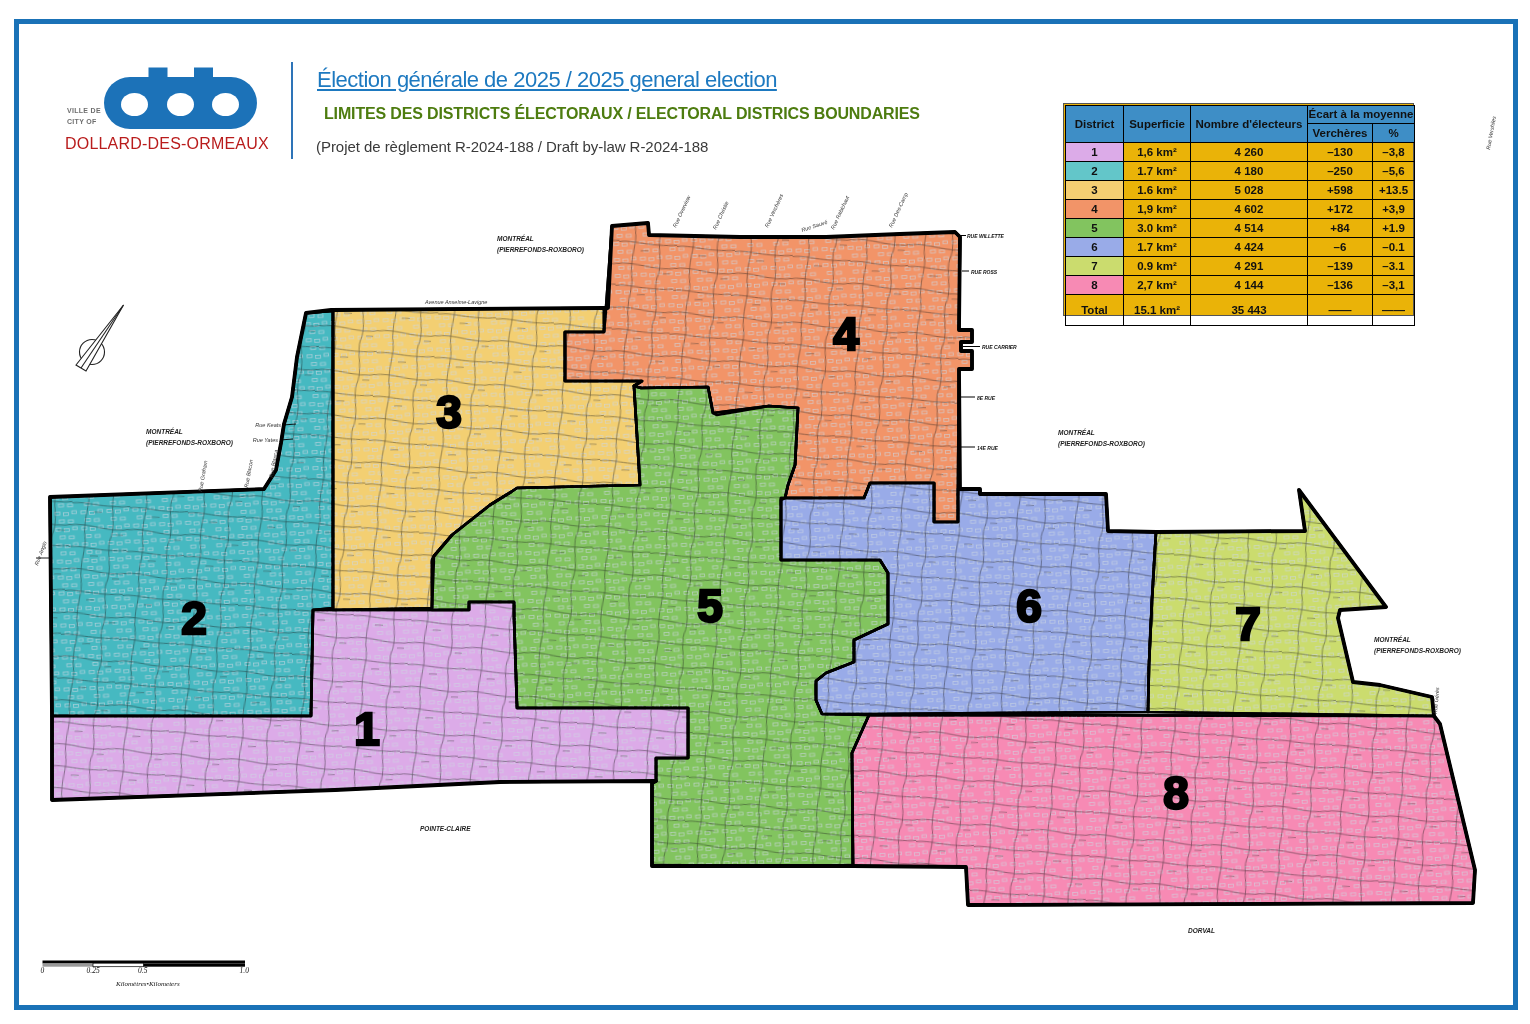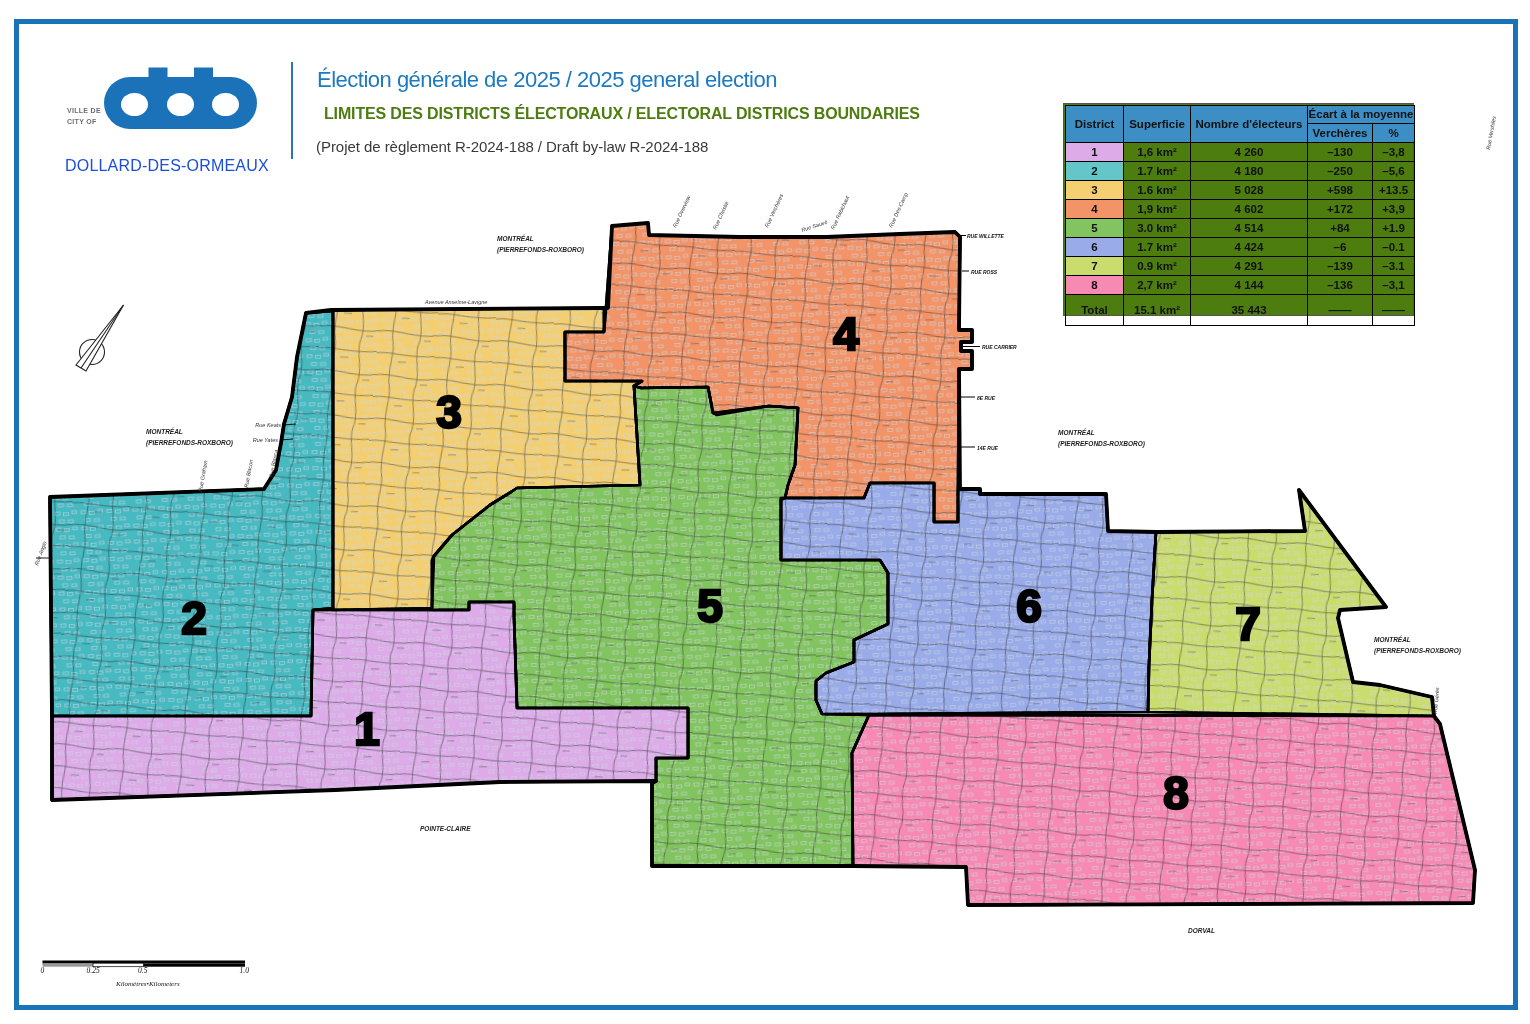--- a/index.html
+++ b/index.html
@@ -1,30 +1,30 @@
 <!DOCTYPE html>
 <html><head>
 <meta charset="utf-8">
 <style>
   html,body{margin:0;padding:0;background:#ffffff;}
   body{width:1530px;height:1024px;position:relative;font-family:"Liberation Sans",sans-serif;overflow:hidden;}
   .frame{position:absolute;left:14px;top:19px;width:1504px;height:991px;border:5px solid #1a72b7;box-sizing:border-box;}
   .abs{position:absolute;}
   
-  .t1{left:317px;top:67px;font-size:22px;letter-spacing:-0.5px;color:#1d79c0;}
+  .t1{left:317px;top:67px;font-size:22px;letter-spacing:-0.5px;color:#1d79c0;text-decoration:underline;}
   .t2{left:324px;top:105px;font-size:16px;letter-spacing:-0.15px;font-weight:bold;color:#4d7c0f;}
   .t3{left:316px;top:138px;font-size:15px;letter-spacing:-0.05px;font-weight:normal;color:#3a3a3a;}
   .vd{left:291px;top:62px;width:2px;height:97px;background:#2e74b8;}
   .villede{left:67px;top:106px;font-size:7px;font-weight:bold;color:#6e6e6e;line-height:10.5px;letter-spacing:0.3px;}
-  .ddo{left:65px;top:157px;font-size:16px;color:#1d4ed8;letter-spacing:0.2px;}
+  .ddo{left:65px;top:135px;font-size:16px;color:#b91c1c;letter-spacing:0.2px;}
   
   table.dt{border-collapse:collapse;table-layout:fixed;font-size:11.5px;line-height:13px;font-weight:bold;color:#111;text-align:center;}
   table.dt td,table.dt th{border:1px solid #000;padding:0;overflow:hidden;}
   .dt .hd{background:#3e8ec6;}
-  .touter{left:1063px;top:103px;width:351px;height:213px;box-sizing:border-box;border:1px solid #555;padding:1px;background:#4d7c0f;}
+  .touter{left:1063px;top:103px;width:351px;height:213px;box-sizing:border-box;border:1px solid #555;padding:1px;background:#eab308;}
 </style>
 </head>
 <body>
 <div class="frame"></div>
 
 <svg class="abs" style="left:0;top:0;" width="300" height="180" viewBox="0 0 300 180">
   <g fill="#1c72b8">
     <rect x="148.5" y="67.5" width="19" height="20"></rect>
     <rect x="194" y="67.5" width="19" height="20"></rect>
     <rect x="104" y="77" width="153" height="52" rx="26" ry="26"></rect>

